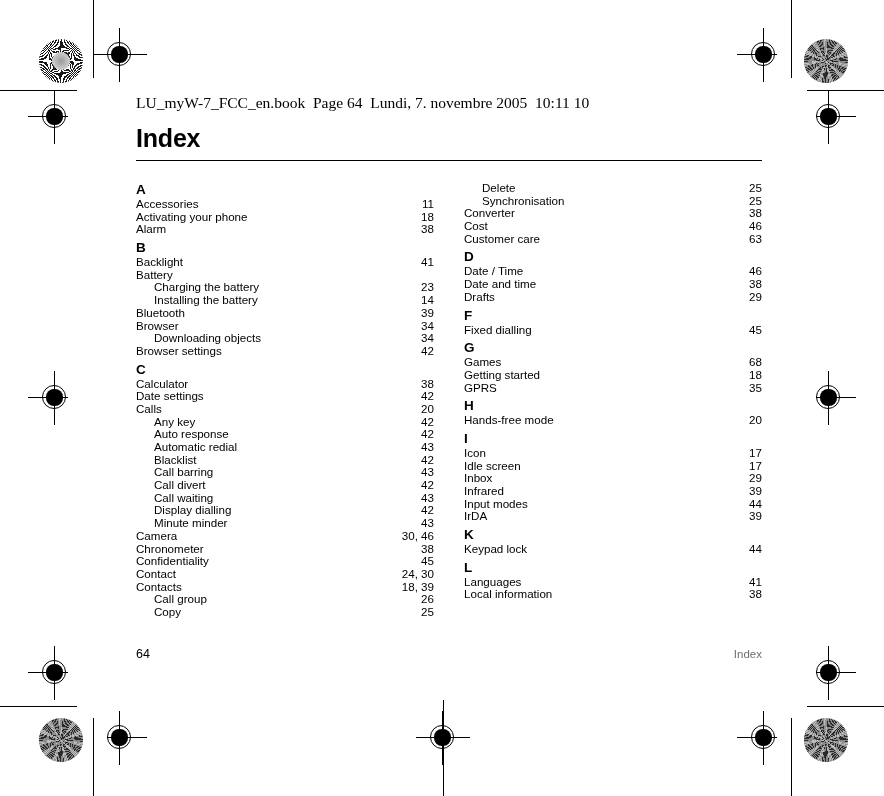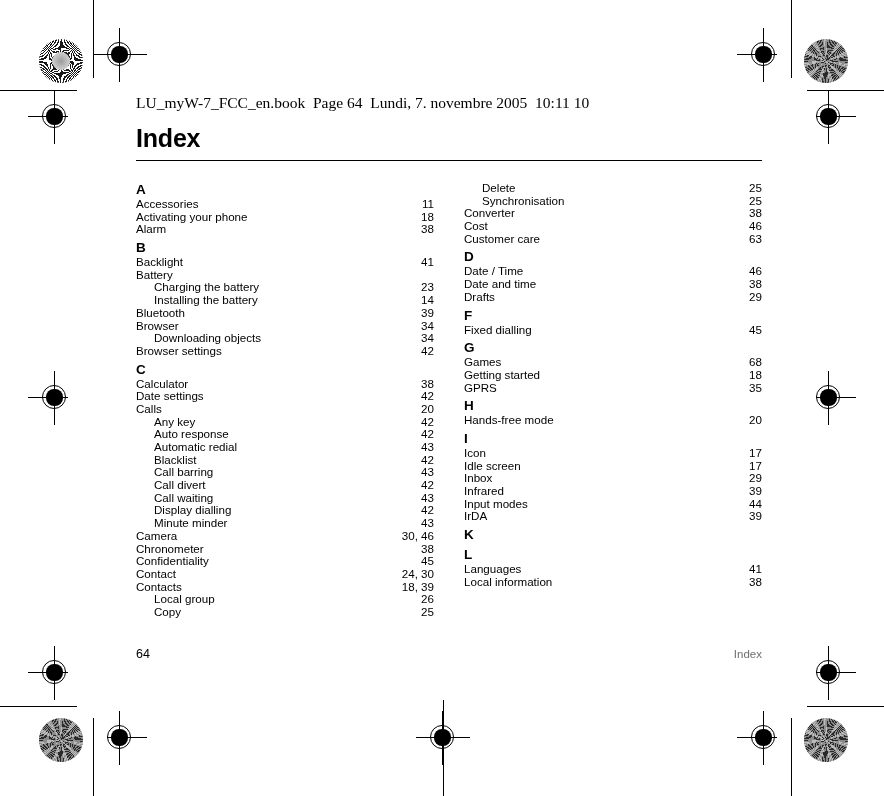--- a/index.html
+++ b/index.html
@@ -344,21 +344,21 @@
           <div class="entry sub"><span class="label">Call barring</span><span class="pages">43</span></div>
           <div class="entry sub"><span class="label">Call divert</span><span class="pages">42</span></div>
           <div class="entry sub"><span class="label">Call waiting</span><span class="pages">43</span></div>
           <div class="entry sub"><span class="label">Display dialling</span><span class="pages">42</span></div>
           <div class="entry sub"><span class="label">Minute minder</span><span class="pages">43</span></div>
           <div class="entry"><span class="label">Camera</span><span class="pages">30, 46</span></div>
           <div class="entry"><span class="label">Chronometer</span><span class="pages">38</span></div>
           <div class="entry"><span class="label">Confidentiality</span><span class="pages">45</span></div>
           <div class="entry"><span class="label">Contact</span><span class="pages">24, 30</span></div>
           <div class="entry"><span class="label">Contacts</span><span class="pages">18, 39</span></div>
-          <div class="entry sub"><span class="label">Local group</span><span class="pages">26</span></div>
+          <div class="entry sub"><span class="label">Call group</span><span class="pages">26</span></div>
           <div class="entry sub"><span class="label">Copy</span><span class="pages">25</span></div>
         </div>
       </div>
     <div class="column right" id="col-right">
         <div class="sec">
           <div class="entry sub"><span class="label">Delete</span><span class="pages">25</span></div>
           <div class="entry sub"><span class="label">Synchronisation</span><span class="pages">25</span></div>
           <div class="entry"><span class="label">Converter</span><span class="pages">38</span></div>
           <div class="entry"><span class="label">Cost</span><span class="pages">46</span></div>
           <div class="entry"><span class="label">Customer care</span><span class="pages">63</span></div>
@@ -387,20 +387,21 @@
           <div class="sec-letter">I</div>
           <div class="entry"><span class="label">Icon</span><span class="pages">17</span></div>
           <div class="entry"><span class="label">Idle screen</span><span class="pages">17</span></div>
           <div class="entry"><span class="label">Inbox</span><span class="pages">29</span></div>
           <div class="entry"><span class="label">Infrared</span><span class="pages">39</span></div>
           <div class="entry"><span class="label">Input modes</span><span class="pages">44</span></div>
           <div class="entry"><span class="label">IrDA</span><span class="pages">39</span></div>
         </div>
         <div class="sec">
           <div class="sec-letter">K</div>
+          <div class="entry"><span class="label">Keypad lock</span><span class="pages">44</span></div>
         </div>
         <div class="sec">
           <div class="sec-letter">L</div>
           <div class="entry"><span class="label">Languages</span><span class="pages">41</span></div>
           <div class="entry"><span class="label">Local information</span><span class="pages">38</span></div>
         </div>
       </div>
   </div>
 
   <div class="folio">64</div>

